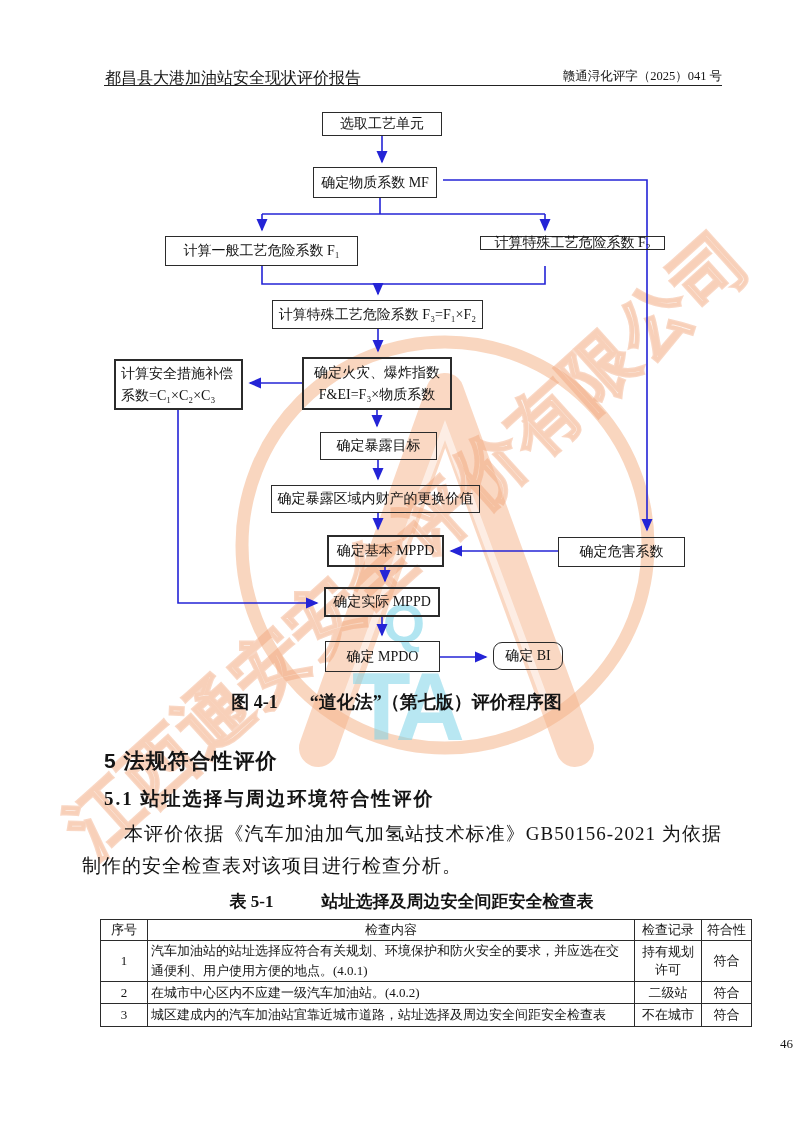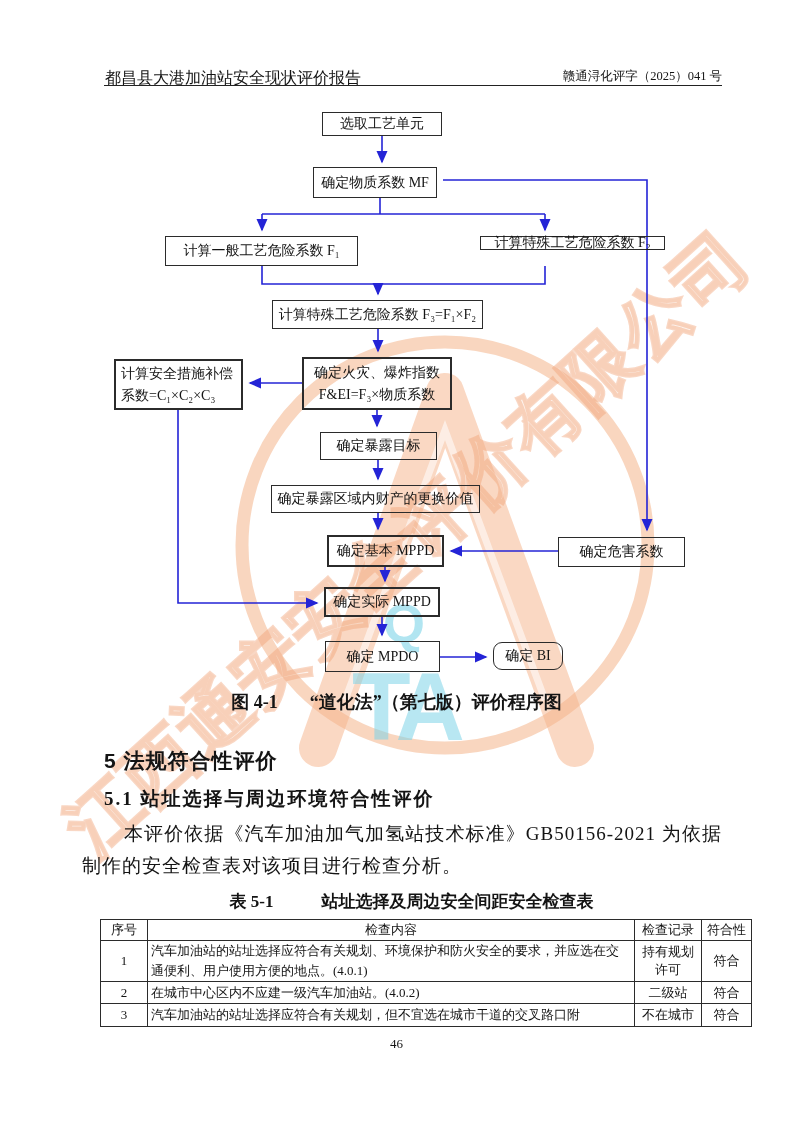--- a/index.html
+++ b/index.html
@@ -12,21 +12,21 @@
            transform:rotate(-42deg);transform-origin:0 50%;white-space:nowrap;
            font-family:"Liberation Sans","DejaVu Sans",sans-serif;}
   .wm-q{position:absolute;left:383px;top:592px;font-size:54px;font-weight:bold;
         color:rgba(125,212,232,0.60);font-family:"Liberation Sans","DejaVu Sans",sans-serif;}
   .wm-ta{position:absolute;left:352px;top:652px;font-size:96px;font-weight:bold;letter-spacing:-8px;
         color:rgba(125,212,232,0.55);font-family:"Liberation Sans","DejaVu Sans",sans-serif;}
   
   .hdr-left{position:absolute;left:105px;top:68px;font-size:16px;}
   .hdr-right{position:absolute;right:71px;top:68px;font-size:12.5px;}
   .hdr-rule{position:absolute;left:104px;top:85px;width:618px;height:0;border-top:1.6px solid #222;}
-  .pageno{position:absolute;left:0;top:1036px;width:100%;text-align:center;font-size:13px;}
+  .pageno{position:absolute;left:0;top:1036px;width:100%;text-align:right;font-size:13px;}
   
   .fc-svg{position:absolute;left:0;top:0;z-index:1;}
   .box{position:absolute;z-index:2;border:1.4px solid #2b2b2b;background:transparent;
        display:flex;align-items:center;justify-content:center;text-align:center;
        font-size:14px;line-height:1.4;box-sizing:border-box;}
   .box.thick{border-width:2px;}
   .box.two-line{flex-direction:column;line-height:1.55;}
   .box.left-al{align-items:flex-start;text-align:left;padding:2px 5px;}
   .fig-caption{position:absolute;left:0;top:690px;width:100%;display:flex;justify-content:center;
        gap:32px;font-size:18px;font-weight:bold;z-index:2;}
@@ -151,21 +151,21 @@
       <td class="col-conform">符合</td>
     </tr>
     <tr class="row-2">
       <td class="col-no">2</td>
       <td class="col-content nowrap">在城市中心区内不应建一级汽车加油站。(4.0.2)</td>
       <td class="col-record">二级站</td>
       <td class="col-conform">符合</td>
     </tr>
     <tr class="row-3">
       <td class="col-no">3</td>
-      <td class="col-content nowrap">汽车加油站的站址选择应符合有关规划，但不宜选在城市干道的交叉路口附</td>
+      <td class="col-content nowrap">城区建成内的汽车加油站宜靠近城市道路，站址选择及周边安全间距安全检查表</td>
       <td class="col-record nowrap">不在城市</td>
       <td class="col-conform">符合</td>
     </tr>
   </tbody>
     </table>
 
   <div class="pageno">46</div>
 
 </div>
 

